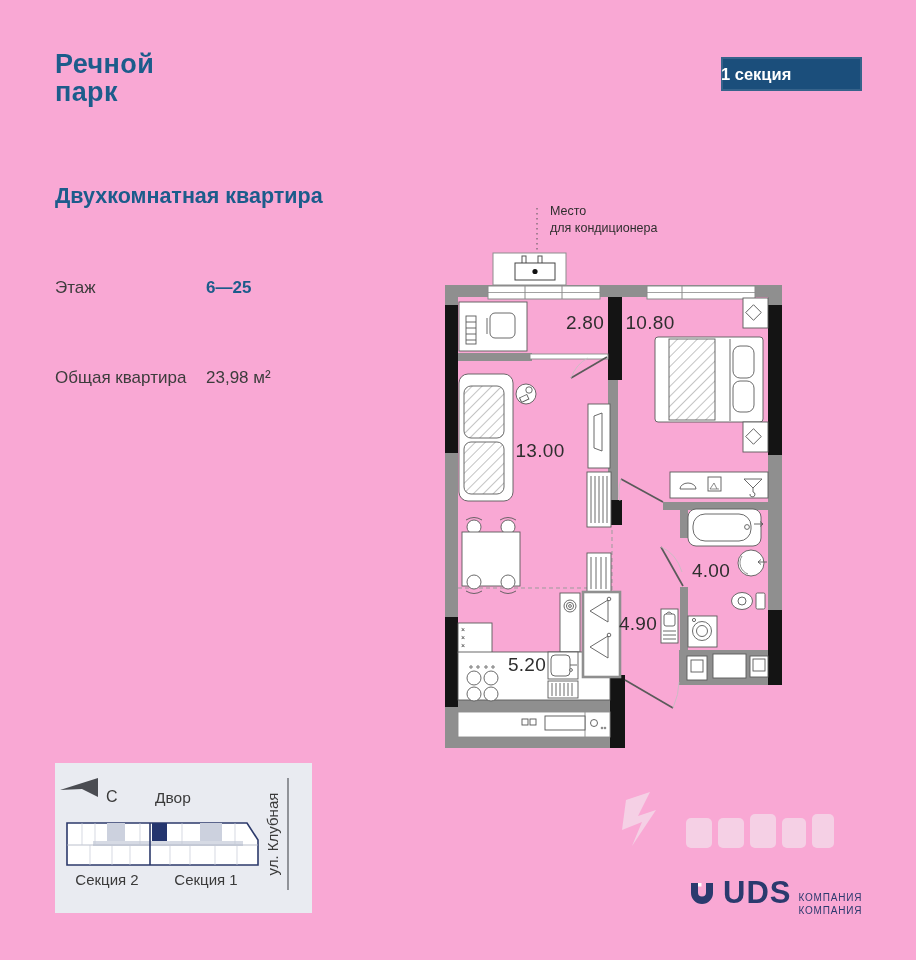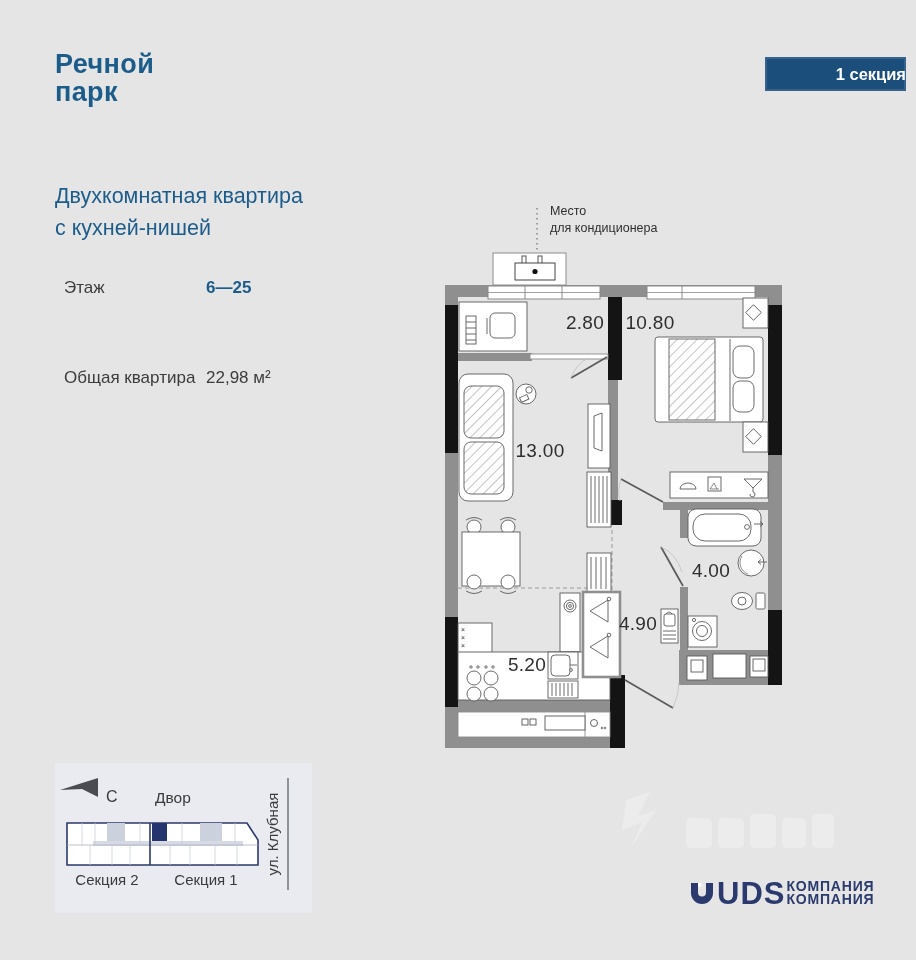--- a/index.html
+++ b/index.html
@@ -1,73 +1,72 @@
 <!DOCTYPE html>
 <html><head>
 <meta charset="utf-8">
 <style>
   * { margin:0; padding:0; box-sizing:border-box; }
   html,body { background:#fff; }
   body { font-family:"Liberation Sans","DejaVu Sans",sans-serif; }
-  #canvas { position:relative; width:916px; height:960px; background:#e5e5e5; overflow:hidden; }
+  #canvas { position:relative; width:916px; height:960px; background:#f9a8d4; overflow:hidden; }
 
   .logo { position:absolute; left:55px; top:50px; color:#1c5c8b; font-weight:700;
           font-size:27px; line-height:28px; letter-spacing:0.4px; }
   .badge { position:absolute; left:721px; top:57px; width:141px; height:34px;
            background:#1b4e7b; color:#ffffff; font-weight:700; font-size:16.5px;
-           display:flex; align-items:center; justify-content:flex-end;
-           box-shadow:inset 0 0 0 2px rgba(255,255,255,0.12);margin-left:44px; }
-  .title { position:absolute; left:55px; top:180px; color:#1c5c8b; font-weight:400;
+           display:flex; align-items:center; justify-content:flex-start;
+           box-shadow:inset 0 0 0 2px rgba(255,255,255,0.12); }
+  .title { position:absolute; left:55px; top:180px; color:#1c5c8b; font-weight:700;
            font-size:21.5px; line-height:32px; }
   .inforow { position:absolute; left:55px; font-size:17px; color:#3c3c3c; width:330px; }
-  .inforow .lbl { display:inline-block;margin-left:9px; }
+  .inforow .lbl { display:inline-block; }
   .inforow .val { position:absolute; left:151px; }
   .val.blue { color:#1c5c8b; font-weight:700;text-align:center; }
 
   .plan { position:absolute; left:430px; top:190px; }
   .plan text { font-family:"Liberation Sans","DejaVu Sans",sans-serif; fill:#2e2e2e; }
   .arealbl { font-size:19px; letter-spacing:0.3px; }
   .acnote  { font-size:12.5px; fill:#3a3a3a; }
 
   .minimap { position:absolute; left:55px; top:763px; width:257px; height:150px; background:#e9ebf1; }
   .minimap text { font-family:"Liberation Sans","DejaVu Sans",sans-serif; fill:#3a3a3a; }
 
   .watermark { position:absolute; left:598px; top:782px; opacity:0.55; }
 
-  .uds { position:absolute; left:688px; top:879px; display:flex; align-items:center; gap:1px; color:#2b3a6e; }
+  .uds { position:absolute; left:688px; top:879px; display:flex; align-items:flex-start; gap:7px; color:#2b3a6e; }
   .uds .mark { margin-top:2px; }
   .uds .name { font-size:31px; font-weight:700; letter-spacing:1px; line-height:27px; }
-  .uds .tag  { font-size:14px; font-weight:700; letter-spacing:0.8px; line-height:13px; margin-top:0; }
+  .uds .tag  { font-size:10px; font-weight:400; letter-spacing:0.8px; line-height:13px; margin-top:12px; }
 </style>
 </head>
 <body>
 
 <div id="canvas">
 
   <div class="logo">
     <div>Речной</div>
     <div>парк</div>
   </div>
 
   <div class="badge">
     <span>1 секция</span>
   </div>
 
   <div class="title">
     <div>Двухкомнатная квартира</div>
-    <div>с кухней-нишей</div>
   </div>
 
   <div class="inforow" style="top:278px">
     <span class="lbl">Этаж</span>
     <span class="val blue">6—25</span>
   </div>
   <div class="inforow" style="top:368px">
     <span class="lbl">Общая квартира</span>
-    <span class="val">22,98 м²</span>
+    <span class="val">23,98 м²</span>
   </div>
 
   <svg class="watermark" width="280" height="90" viewBox="0 0 280 90">
     <g fill="#f2f2f3">
       <path d="M28 18 L52 10 L40 34 L58 28 L34 64 L44 40 L24 48 Z"></path>
       <rect x="88" y="36" width="26" height="30" rx="5"></rect>
       <rect x="120" y="36" width="26" height="30" rx="5"></rect>
       <rect x="152" y="32" width="26" height="34" rx="5"></rect>
       <rect x="184" y="36" width="24" height="30" rx="5"></rect>
       <rect x="214" y="32" width="22" height="34" rx="5"></rect>

